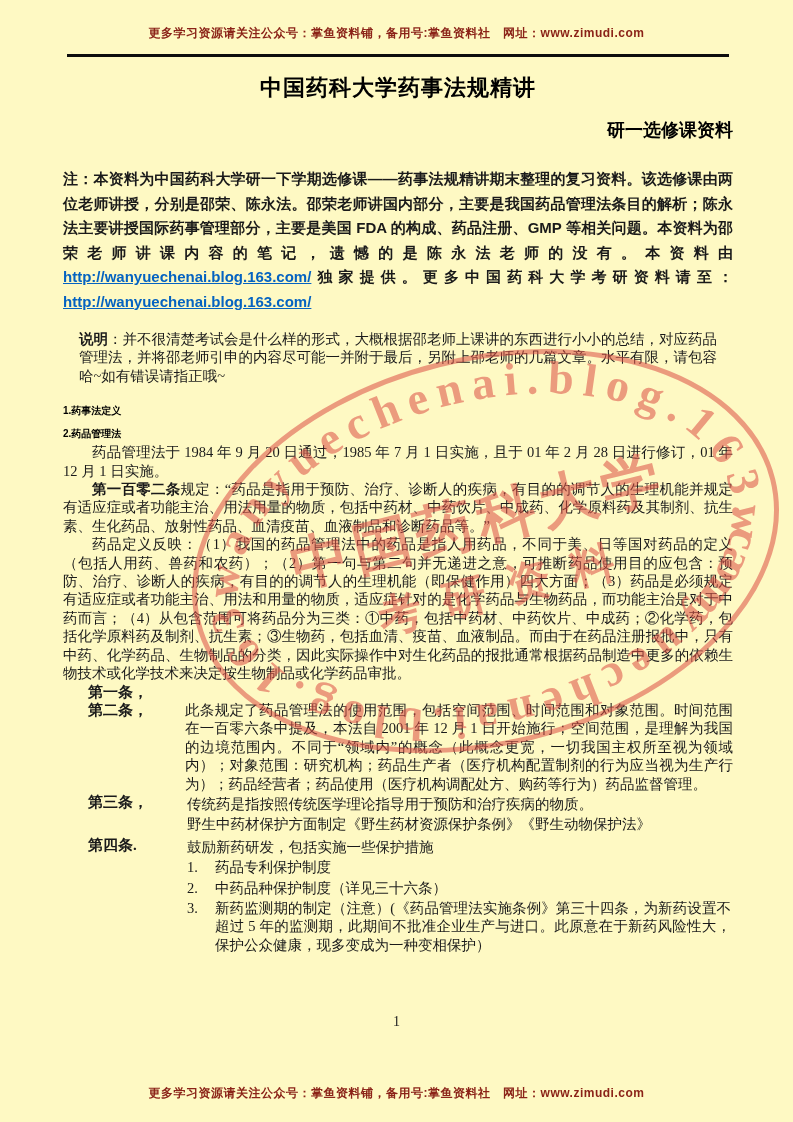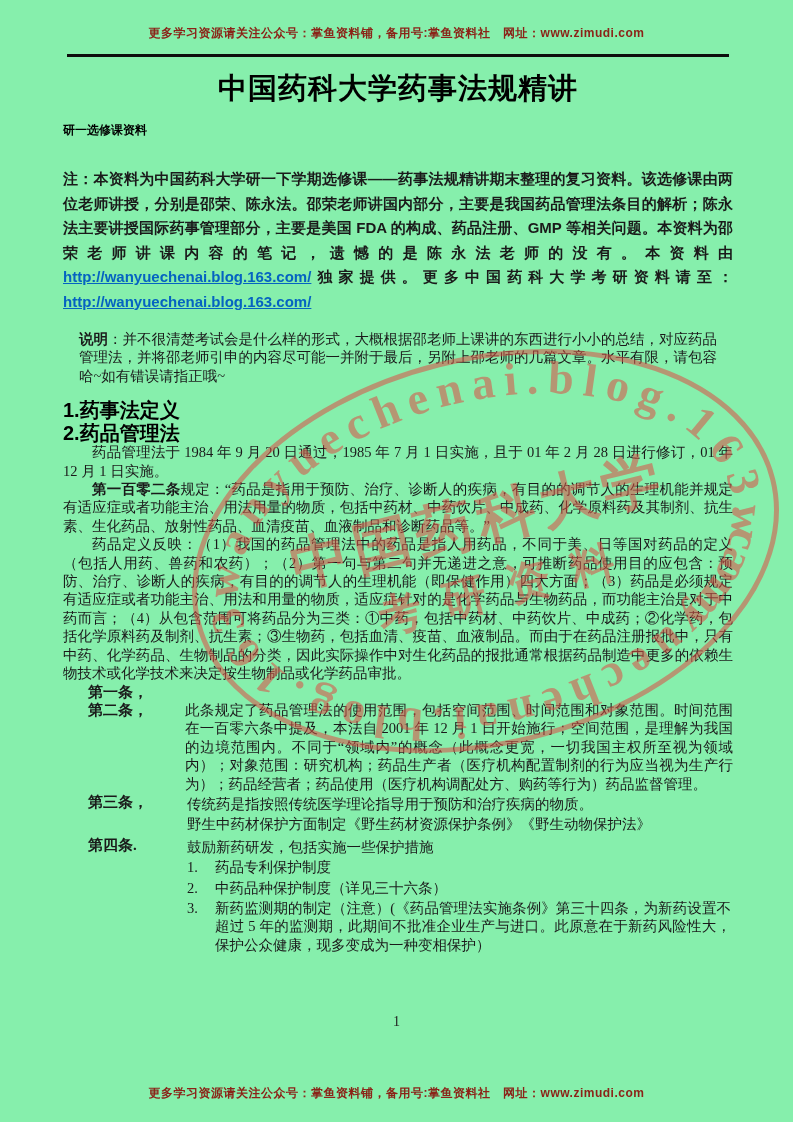--- a/index.html
+++ b/index.html
@@ -1,20 +1,20 @@
 <!DOCTYPE html>
 <html><head>
 <meta charset="utf-8">
 <style>
   html,body{margin:0;padding:0;background:#888;}
   .page{
     position:relative;
     width:793px;height:1122px;
     margin:0 auto;
-    background:#86efac;
+    background:#fef9c3;
     overflow:hidden;
     font-family:"Liberation Serif","DejaVu Serif",serif;
     color:#1a1a1a;
   }
   .hdr-note{
     position:absolute;top:25px;left:0;right:0;
     text-align:center;
     font-family:"Liberation Sans","DejaVu Sans",sans-serif;
     font-weight:bold;font-size:12px;color:#8b2318;letter-spacing:.5px;
   }
@@ -27,41 +27,41 @@
   .pageno{
     position:absolute;top:1014px;left:0;right:0;
     text-align:center;font-size:14px;color:#222;
   }
   .content{
     position:absolute;left:63px;top:54px;width:670px;
   }
   .rule{border:none;border-top:3px solid #0d0d0d;margin:0 4px;}
   .doc-title{
     margin:12px 0 0 0;text-align:center;
-    font-size:29px;line-height:38px;font-weight:bold;color:#000;
+    font-size:22px;line-height:38px;font-weight:bold;color:#000;
     letter-spacing:1px;
   }
   .doc-subtitle{
-    margin:10px 0 0 0;text-align:left;
-    font-size:12px;line-height:26px;font-weight:bold;color:#000;
+    margin:10px 0 0 0;text-align:right;
+    font-size:18px;line-height:26px;font-weight:bold;color:#000;
   }
   .intro{
     margin:24px 0 0 0;
     font-family:"Liberation Sans","DejaVu Sans",sans-serif;
     font-weight:bold;font-size:15px;line-height:24.5px;
     text-align:justify;
   }
   a.doclink{color:#0563c1;text-decoration:underline;cursor:pointer;}
   .body-txt{font-size:14.5px;line-height:18.4px;text-align:justify;}
   .shuoming{margin-top:16px;}
   .b-hei{font-family:"Liberation Sans","DejaVu Sans",sans-serif;font-weight:bold;}
   .sec-h{
     margin:4px 0 0 0;
     font-family:"Liberation Sans","DejaVu Sans",sans-serif;
-    font-weight:bold;font-size:20px;line-height:19px;color:#000;
+    font-weight:bold;font-size:10px;line-height:19px;color:#000;
   }
   p.para{margin:0;text-indent:2em;}
   p.para-noindent{margin:16px;}
   .article{display:grid;grid-template-columns:122px 1fr;margin:0;}
   .article-label{
     padding-left:25px;
     font-family:Liberation Serif, serif;
     font-weight:bold;font-size:15px;
   }
   .article-body div{margin:2px;}

